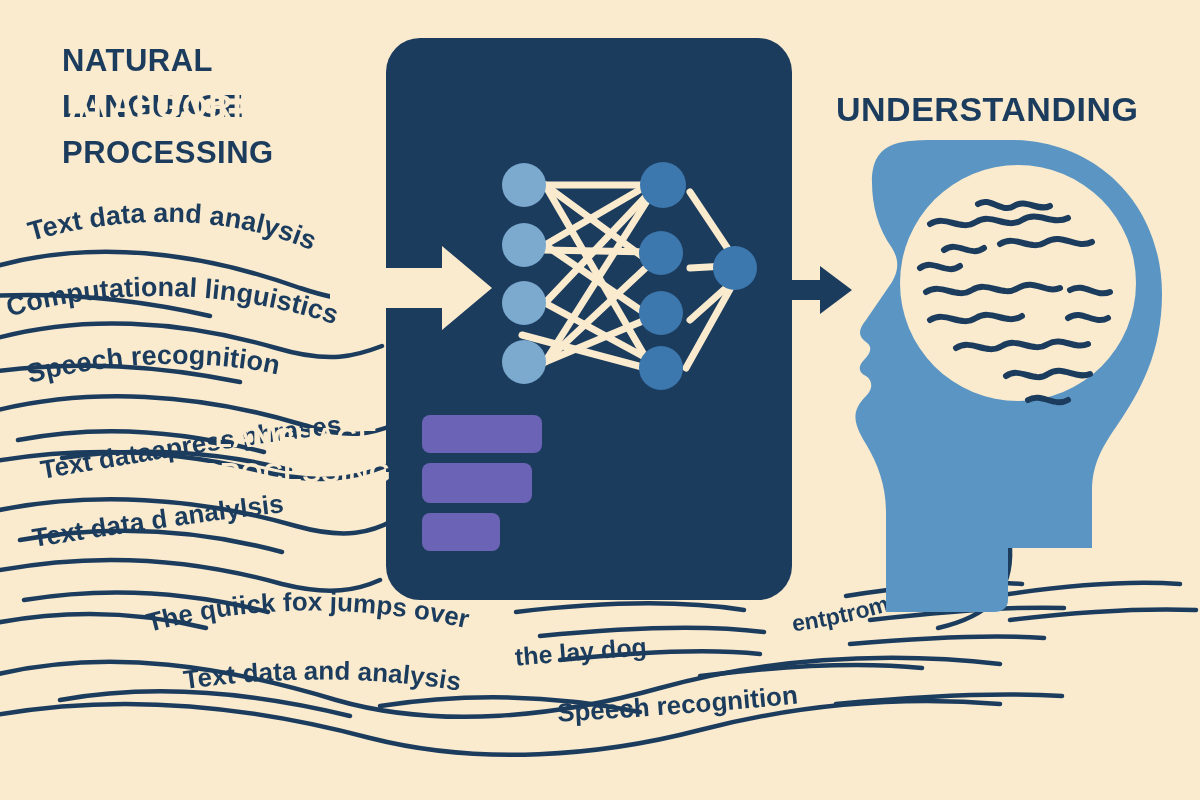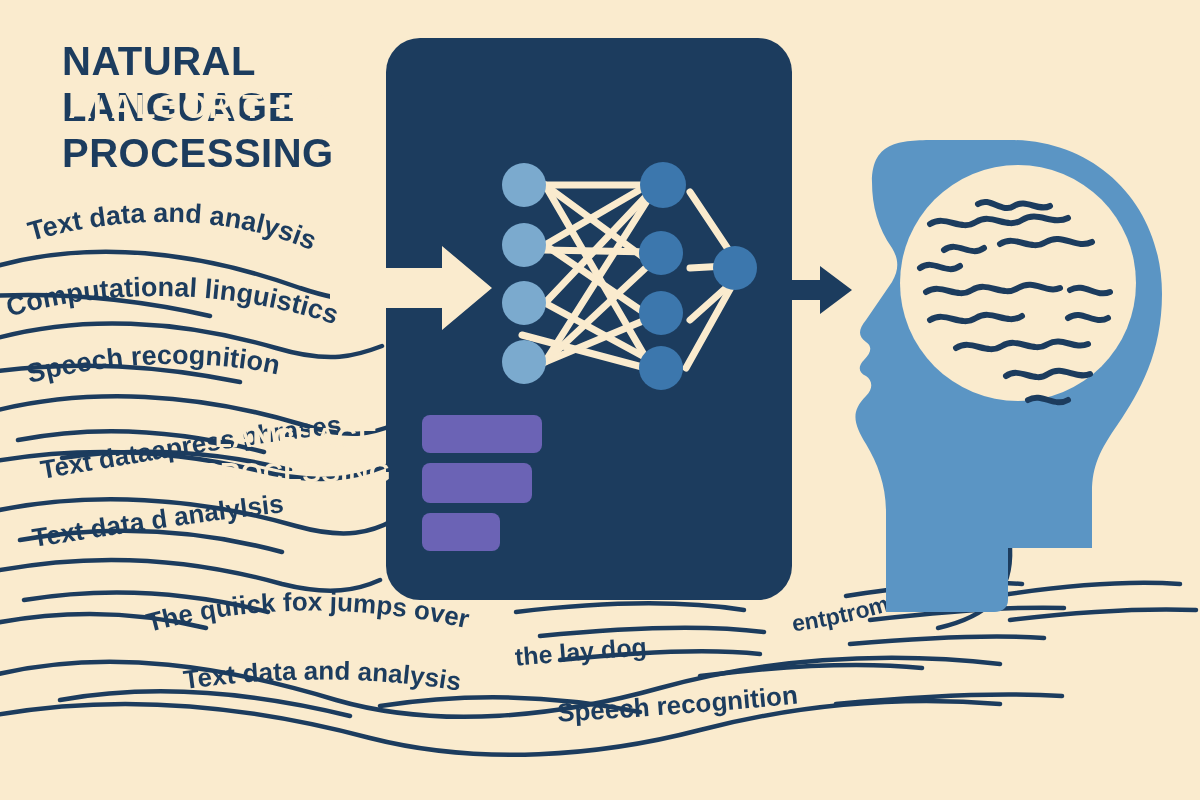--- a/index.html
+++ b/index.html
@@ -29,21 +29,21 @@
     pointer-events: none;
   }
 
   
   .heading-left {
     position: absolute;
     left: 62px;
     top: 38px;
     color: #1C3C5E;
     font-weight: bold;
-    font-size: 40px;
+    font-size: 31px;
     line-height: 46px;
     letter-spacing: 0.5px;
     text-transform: uppercase;
     font-stretch: condensed;
   }
   .heading-left span { display: block; }
 
   .heading-right {
     position: absolute;
     left: 836px;
@@ -285,14 +285,15 @@
       <path d="M 926,292 C 942,282 956,300 972,290 C 988,280 1002,298 1018,288 C 1034,278 1046,294 1060,288"></path>
       <path d="M 1070,290 C 1084,282 1096,298 1110,292"></path>
       <path d="M 930,320 C 946,310 960,328 976,318 C 992,308 1006,326 1022,316"></path>
       <path d="M 1068,318 C 1082,308 1094,326 1108,318"></path>
       <path d="M 956,348 C 972,338 986,356 1002,346 C 1018,336 1032,354 1048,344 C 1062,336 1074,350 1088,344"></path>
       <path d="M 1006,376 C 1020,366 1034,384 1048,374 C 1062,364 1076,380 1090,374"></path>
       <path d="M 1028,400 C 1042,392 1054,408 1068,400"></path>
     </g>
   </svg>
 
+  <div class="heading-right">Understanding</div>
 
 </div>
 
 </body></html>

